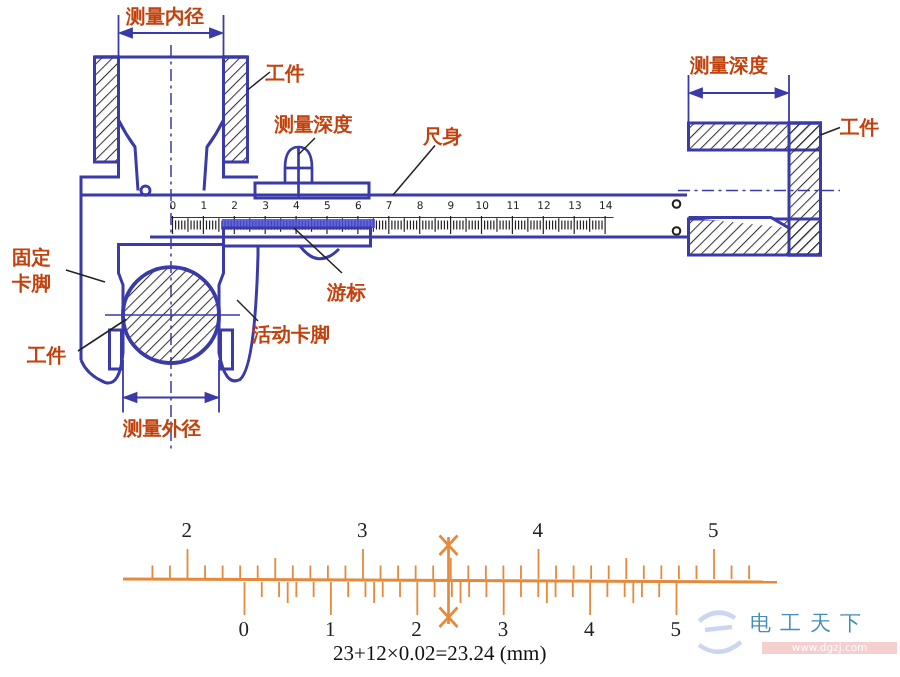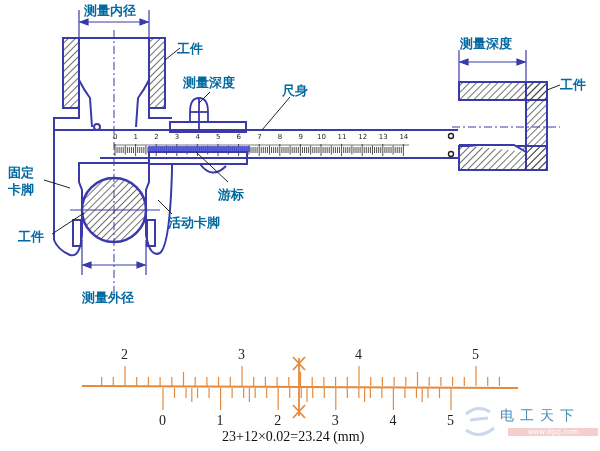--- a/index.html
+++ b/index.html
@@ -1,18 +1,18 @@
 <!DOCTYPE html>
 <html><head>
 <meta charset="utf-8">
 <style>
   html, body { margin: 0; padding: 0; background: #ffffff; }
   body { width: 600px; height: 451px; position: relative; overflow: hidden;
          font-family: "DejaVu Serif", "Liberation Serif", serif; }
-  .label { position: absolute; color: #0369a1; font-size: 13px; font-weight: bold;
+  .label { position: absolute; color: #c2410c; font-size: 13px; font-weight: bold;
            font-family: "DejaVu Sans", "Liberation Sans", sans-serif; white-space: nowrap; }
   .lbl-stack { line-height: 17px; }
   svg { position: absolute; left: 0; top: 0; }
   .scale-num { position: absolute; font-size: 7px; color: #222;
                font-family: "DejaVu Sans", "Liberation Sans", sans-serif; }
   .vn { position: absolute; font-size: 14px; color: #222;
         font-family: "Liberation Serif", "DejaVu Serif", serif; }
   .formula { position: absolute; left: 222px; top: 429px; font-size: 14px; color: #111;
              font-family: "Liberation Serif", "DejaVu Serif", serif; }
   .wm { position: absolute; left: 500px; top: 407px; color: #0369a1; font-size: 14px;
@@ -360,21 +360,21 @@
 <div class="label" style="left:282px;top:82px;">尺身</div>
 <div class="label" style="left:460px;top:35px;">测量深度</div>
 <div class="label" style="left:560px;top:76px;">工件</div>
 <div class="label lbl-stack" style="left:8px;top:164px;">
   <div>固定</div>
   <div>卡脚</div>
 </div>
 <div class="label" style="left:218px;top:186px;">游标</div>
 <div class="label" style="left:168px;top:214px;">活动卡脚</div>
 <div class="label" style="left:18px;top:228px;">工件</div>
-<div class="label" style="left:82px;top:277px;margin-top:12px;">测量外径</div>
+<div class="label" style="left:82px;top:277px;">测量外径</div>
 
 <div id="mainNums">
     <div class="scale-num" style="left: 113px; top: 133px;">0</div>
     <div class="scale-num" style="left: 133.6px; top: 133px;">1</div>
     <div class="scale-num" style="left: 154.2px; top: 133px;">2</div>
     <div class="scale-num" style="left: 174.8px; top: 133px;">3</div>
     <div class="scale-num" style="left: 195.4px; top: 133px;">4</div>
     <div class="scale-num" style="left: 216px; top: 133px;">5</div>
     <div class="scale-num" style="left: 236.6px; top: 133px;">6</div>
     <div class="scale-num" style="left: 257.2px; top: 133px;">7</div>

